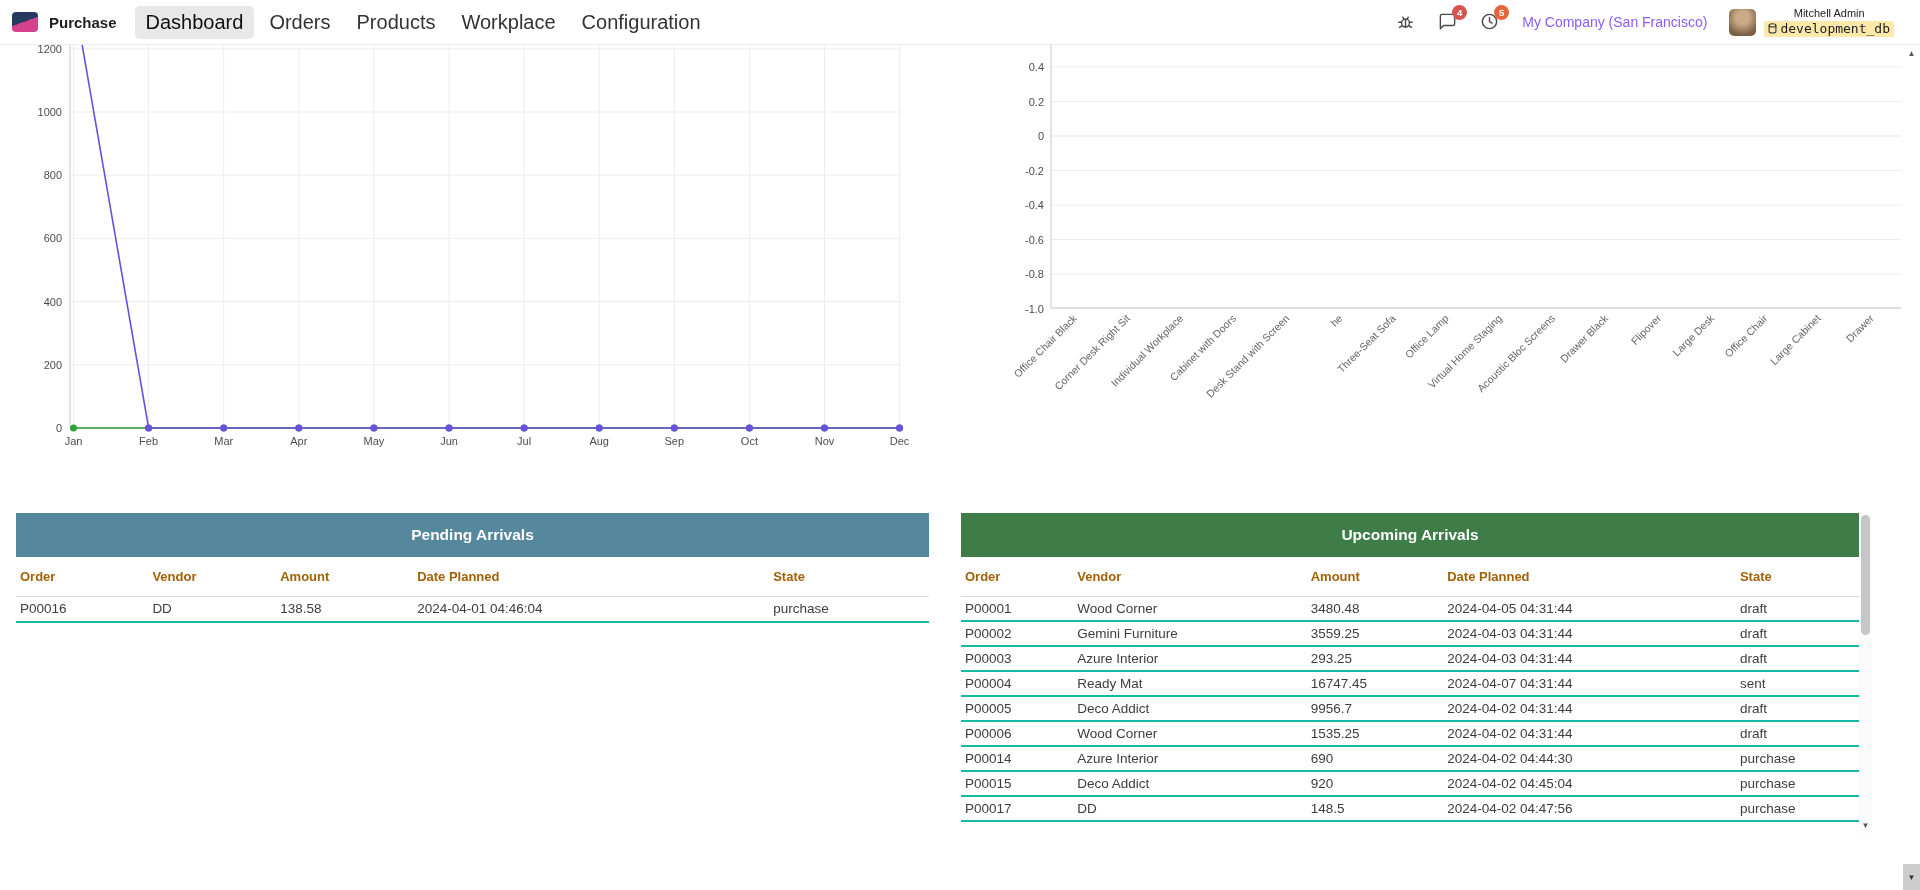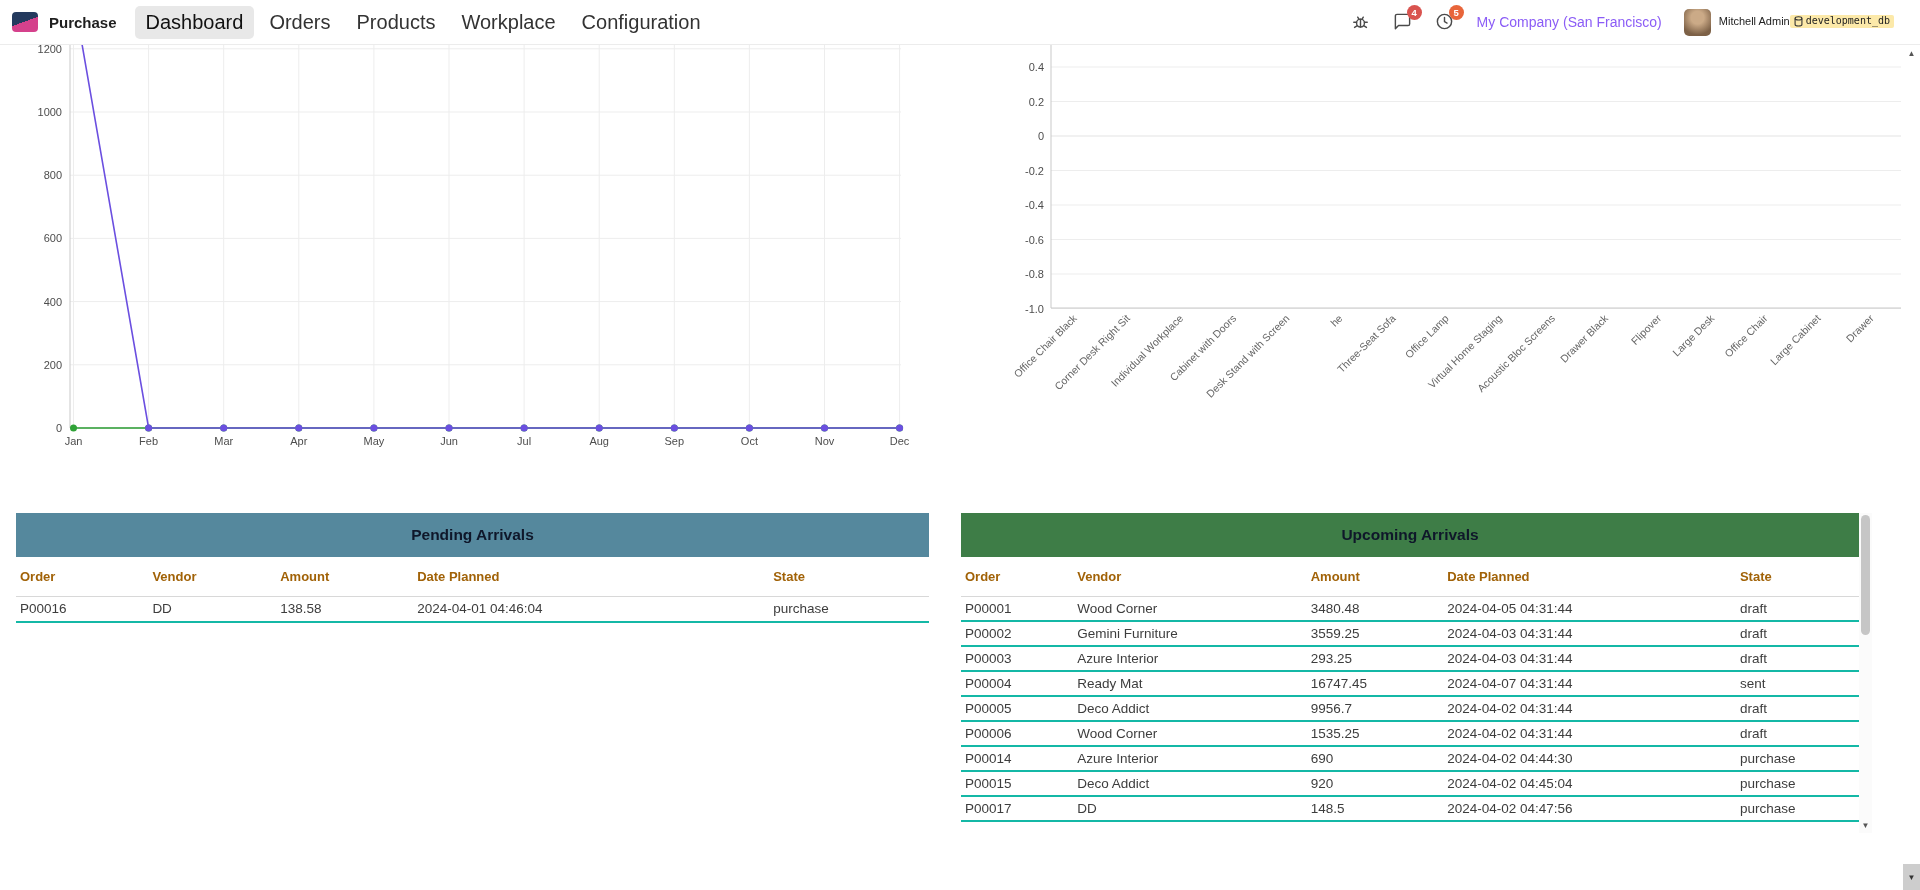--- a/index.html
+++ b/index.html
@@ -32,39 +32,39 @@
     display: flex; align-items: center; justify-content: center; padding: 0 3px;
   }
   .badge.red { background: #d9534f; }
   .badge.orange { background: #e8653a; }
   .company { font-size: 14px; color: #8b5cf6; cursor: pointer; }
   .user-menu { display: flex; align-items: center; gap: 8px; cursor: pointer; }
   .avatar {
     width: 27px; height: 27px; border-radius: 5px;
     background: radial-gradient(circle at 50% 32%, #cbaa87 28%, #7d6147 75%);
   }
-  .user-block { display: flex; flex-direction: row; line-height: 1.25; align-items: flex-start; }
+  .user-block { display: flex; flex-direction: column; line-height: 1.25; align-items: center; }
   .user-name { font-size: 11px; color: #222; }
   .db-badge {
-    font-family: "DejaVu Sans Mono", monospace; font-size: 10px;
+    font-family: "DejaVu Sans Mono", monospace; font-size: 13px;
     background: #fce9a9; color: #222; padding: 0 4px; border-radius: 2px;
     display: inline-flex; gap: 3px; align-items: center;
   }
   
   .chart { position: absolute; }
   #chart-left  { left: 0;   top: 45px; width: 920px; height: 412px; }
   #chart-right { left: 996px; top: 45px; width: 922px; height: 412px; }
   svg text { font-family: "Liberation Sans", sans-serif; }
   
   .card { position: absolute; top: 513px; height: 320px; background: #fff; overflow: hidden; }
   #card-pending  { left: 16px;  width: 913px; }
   #card-upcoming { left: 961px; width: 911px; }
   .card-header {
     height: 44px; display: flex; align-items: center; justify-content: center;
-    color: #0f172a; font-size: 15.5px; font-weight: 700;
+    color: #ffffff; font-size: 15.5px; font-weight: 700;
   }
   #card-upcoming .card-header { width: 898px; }
   table { border-collapse: collapse; table-layout: fixed; width: 100%; }
   #card-upcoming table { width: 898px; }
   th {
     text-align: left; font-size: 13px; font-weight: 700; color: #a16207;
     height: 39px; vertical-align: middle; border-bottom: 1px solid #d8d8d8; padding-left: 4px; margin-left: 45px;
   }
   td {
     font-size: 13.5px; color: #3d3d3d; height: 25px; vertical-align: middle;

